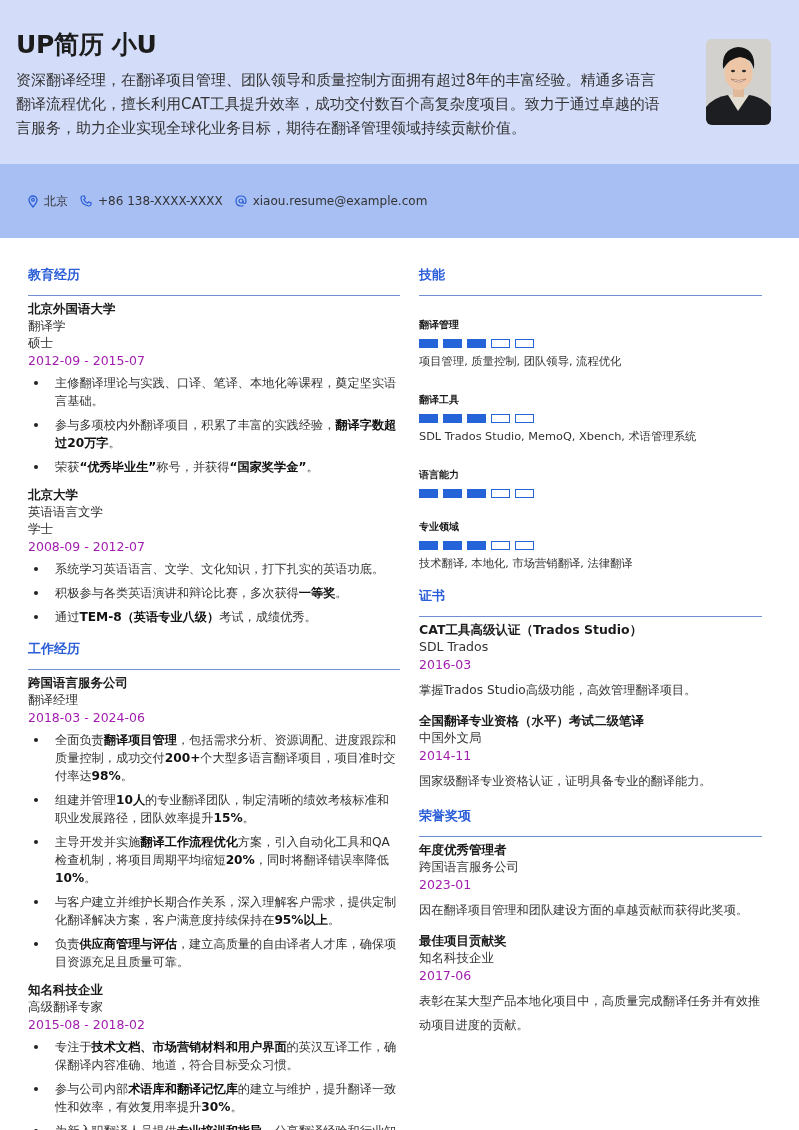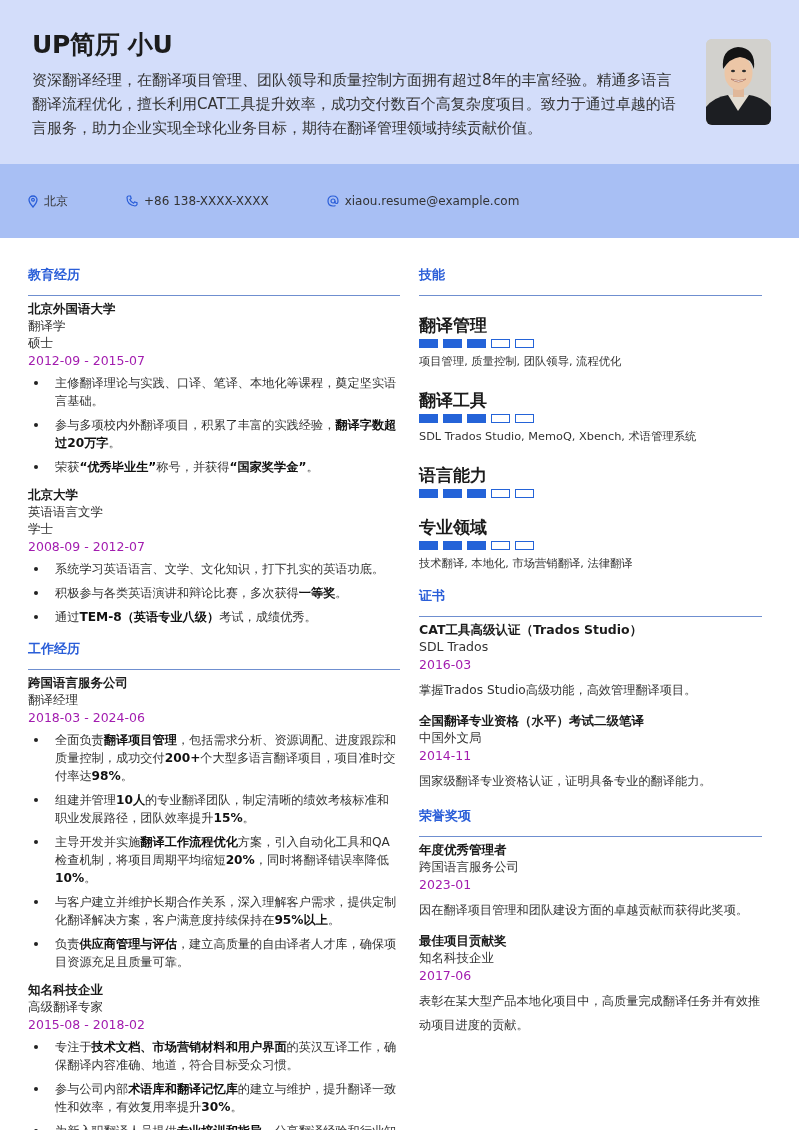--- a/index.html
+++ b/index.html
@@ -1,24 +1,24 @@
 <!DOCTYPE html>
 <html><head>
 <meta charset="utf-8">
 <style>
   * { box-sizing: border-box; margin: 0; padding: 0; }
   html, body { width: 799px; height: 1130px; overflow: hidden; background: #ffffff; }
   body { font-family: "DejaVu Sans", "Liberation Sans", sans-serif; color: #222; font-size: 13px; }
 
-  .header { background: #d3ddfa; height: 164px; position: relative; padding: 30px 28px 0 32px; }
+  .header { background: #d3ddfa; height: 164px; position: relative; padding: 30px 28px 0 16px; }
   .name { font-size: 25px; font-weight: bold; color: #1c1c1c; line-height: 30px; letter-spacing: -0.3px; }
   .summary { width: 650px; margin-top: 8px; font-size: 15px; line-height: 24px; color: #333; }
   .photo { position: absolute; left: 706px; top: 39px; width: 65px; height: 86px; border-radius: 6px; overflow: hidden; background: #cfcfcb; }
 
-  .contact-bar { background: #a8bff4; height: 74px; display: flex; align-items: center; padding: 0 28px; gap: 46px; }
+  .contact-bar { background: #a8bff4; height: 74px; display: flex; align-items: center; padding: 0 28px; }
   .contact-item { display: flex; align-items: center; font-size: 12px; color: #333; margin-right: 12px; }
   .contact-item svg { margin-right: 6px; }
 
   .body { display: flex; padding: 28px 28px 0 28px; }
   .col-left { width: 372px; }
   .col-right { width: 343px; margin-left: 19px; }
 
   .section-title { color: #2a5ed8; font-size: 13px; font-weight: bold; border-bottom: 1.5px solid #6f8fd0; padding-bottom: 11px; line-height: 18px; margin-bottom: 4px; }
   .section { margin-bottom: 14px; }
 
@@ -26,21 +26,21 @@
   .entry-sub { font-size: 12.5px; line-height: 17px; color: #333; }
   .entry-date { font-size: 12.5px; line-height: 19px; color: #a21caf; font-weight: 500; }
 
   ul.bullets { list-style: none; margin-top: 4px; }
   ul.bullets li { position: relative; padding-left: 27px; font-size: 12.2px; line-height: 18px; color: #333; margin-bottom: 6px; }
   ul.bullets li::before { content: ""; position: absolute; left: 6px; top: 7px; width: 4px; height: 4px; background: #222; border-radius: 50%; }
   ul.bullets b { color: #111; }
   .entry { margin-bottom: 10px; }
 
   .skill { margin-bottom: 6px; }
-  .skill-name { font-weight: bold; font-size: 17px; line-height: 18px; color: #1b1b1b; margin-bottom: 5px; margin-top: 20px; }
+  .skill-name { font-weight: bold; font-size: 10px; line-height: 18px; color: #1b1b1b; margin-bottom: 5px; margin-top: 20px; }
   .bars { display: flex; gap: 5px; height: 9px; margin-bottom: 5px; }
   .bar { width: 19px; height: 9px; border: 1.5px solid #2463d8; }
   .bar.on { background: #2463d8; }
   .skill-desc { font-size: 11.3px; line-height: 18px; color: #333; margin-bottom: 4px; }
 
   .cert { margin-bottom: 10px; }
   .cert-desc { font-size: 12.2px; line-height: 24px; color: #333; margin-top: 4px; }
 </style>
 </head>
 <body>

